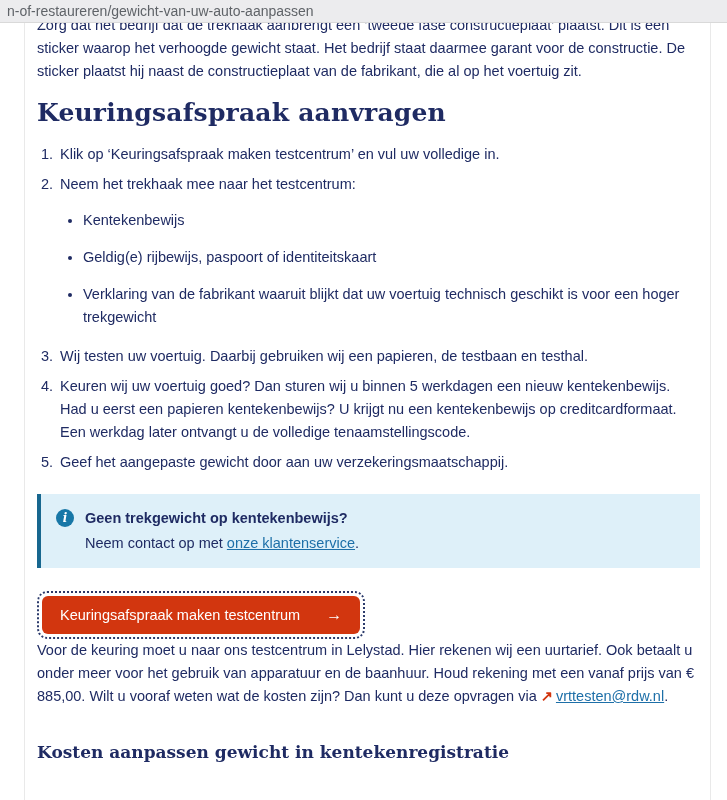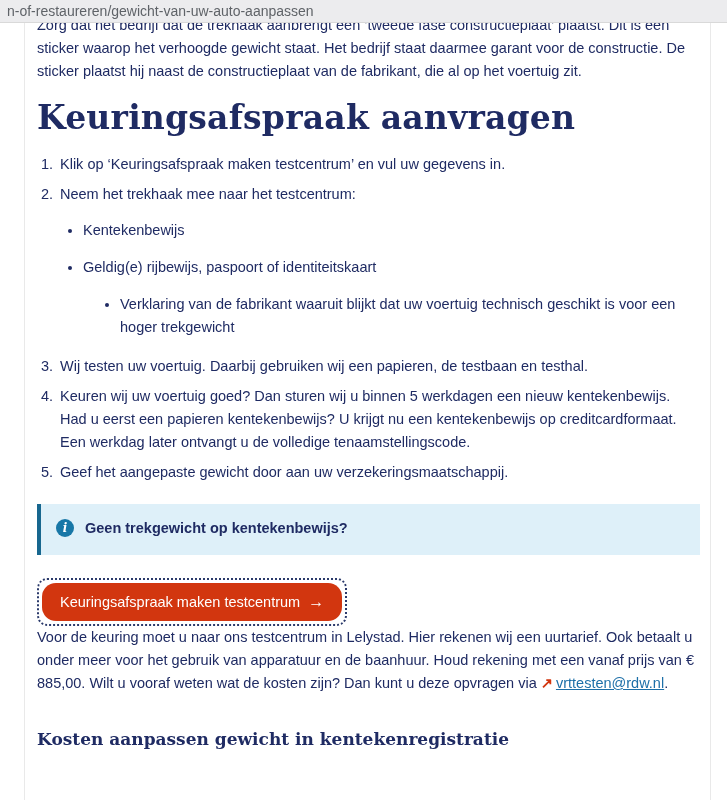--- a/index.html
+++ b/index.html
@@ -31,29 +31,29 @@
     position: absolute; top: 22px; left: 37px; width: 663px;
     z-index: 1;
   }
 
   p, li { font-size: 14.5px; line-height: 23px; }
 
   .intro { margin: -8px 0 5px 0; }
 
   h2 {
     font-family: "DejaVu Serif", serif;
-    font-size: 33px; font-weight: 700; color: #1f2b63;
+    font-size: 25px; font-weight: 700; color: #1f2b63;
     margin: 15px 0 16px 0; letter-spacing: 0.2px;
   }
 
   ol.steps { margin: 0; padding-left: 20px; }
   ol.steps > li { margin-bottom: 7px; padding-left: 3px; }
   ul.bring { list-style: disc; margin: 13px 0 16px 0; padding-left: 23px; }
   ul.bring > li { margin-bottom: 14px; }
-  ul.bring > li:last-child { margin-bottom: 0; margin-left: 37px; }
+  ul.bring > li:last-child { margin-bottom: 0; }
 
   .infobox {
     margin-top: 20px;
     background: #def0f9;
     border-left: 4px solid #17678f;
     padding: 13px 16px 13px 44px;
     position: relative;
   }
   .info-icon {
     position: absolute; left: 15px; top: 15px;
@@ -66,23 +66,23 @@
   .infobox-title { margin: 0 0 2px 0; font-weight: 700; }
   .infobox-body { margin: 0; }
 
   a.textlink { color: #1d6fa8; text-decoration: underline; cursor: pointer; }
 
   .btn-ring {
     display: inline-block; margin-top: 23px;
     border: 2px dotted #2b3a6b; border-radius: 10px; padding: 3px;
   }
   .cta {
-    display: inline-flex; align-items: center; gap: 8px;
+    display: inline-flex; align-items: center; gap: 26px;
     background: #d2360f; color: #ffffff; border: none;
-    border-radius: 14px; padding: 11px 18px;
+    border-radius: 6px; padding: 11px 18px;
     font-family: "Liberation Sans", sans-serif;
     font-size: 14.5px; cursor: pointer;
   }
   .cta .arrow { font-size: 16px; line-height: 1; }
 
   h2.kosten { margin-top: 20px; margin-bottom: 8px; }
   .kosten-body { margin: 0; }
   .ext-arrow { color: #d2360f; font-weight: 700; margin-right: 3px; }
 
   h3 {
@@ -102,21 +102,21 @@
 <div class="page-edge right"></div>
 
 <main class="content">
 
   <p class="intro">Zorg dat het bedrijf dat de trekhaak aanbrengt een ‘tweede fase constructieplaat’ plaatst. Dit is een sticker waarop het verhoogde gewicht staat. Het bedrijf staat daarmee garant voor de constructie. De sticker plaatst hij naast de constructieplaat van de fabrikant, die al op het voertuig zit.</p>
 
   <h2>Keuringsafspraak aanvragen</h2>
 
   <ol class="steps">
     <li>
-      <span>Klik op ‘Keuringsafspraak maken testcentrum’ en vul uw gegevens in.</span>
+      <span>Klik op ‘Keuringsafspraak maken testcentrum’ en vul uw volledige in.</span>
     </li>
     <li>
       <span>Neem het trekhaak mee naar het testcentrum:</span>
       <ul class="bring">
         <li>Kentekenbewijs</li>
         <li>Geldig(e) rijbewijs, paspoort of identiteitskaart</li>
         <li>Verklaring van de fabrikant waaruit blijkt dat uw voertuig technisch geschikt is voor een hoger trekgewicht</li>
       </ul>
     </li>
     <li>
@@ -126,20 +126,24 @@
       <span>Keuren wij uw voertuig goed? Dan sturen wij u binnen 5 werkdagen een nieuw kentekenbewijs. Had u eerst een papieren kentekenbewijs? U krijgt nu een kentekenbewijs op creditcardformaat. Een werkdag later ontvangt u de volledige tenaamstellingscode.</span>
     </li>
     <li>
       <span>Geef het aangepaste gewicht door aan uw verzekeringsmaatschappij.</span>
     </li>
   </ol>
 
   <div class="infobox">
     <span class="info-icon">i</span>
     <p class="infobox-title">Geen trekgewicht op kentekenbewijs?</p>
+    <p class="infobox-body">
+      <span>Neem contact op met</span>
+      <a class="textlink">onze klantenservice</a><span>.</span>
+    </p>
   </div>
 
   <span class="btn-ring">
     <button class="cta">
       <span>Keuringsafspraak maken testcentrum</span>
       <span class="arrow">→</span>
     </button>
   </span>
 
 

